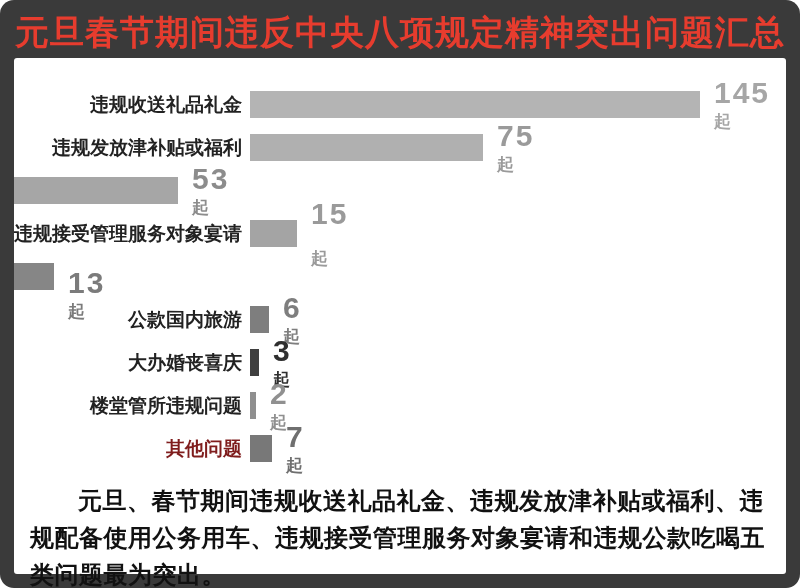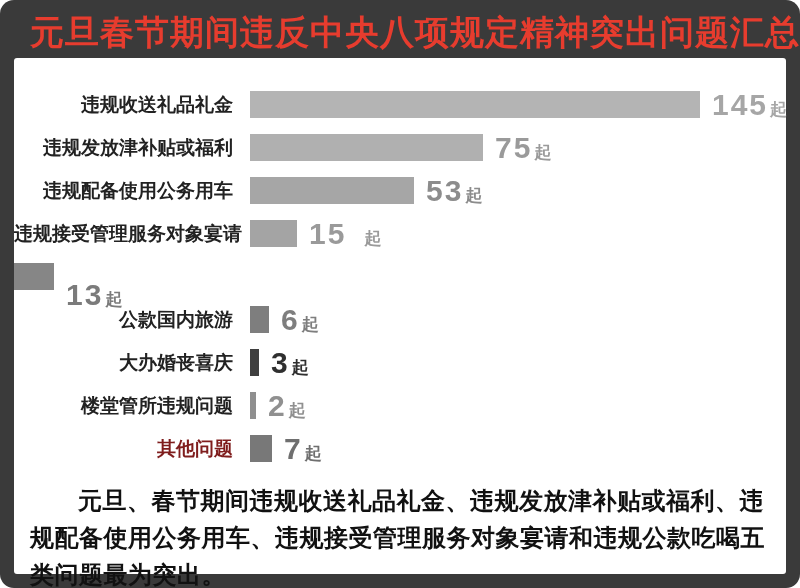--- a/index.html
+++ b/index.html
@@ -15,21 +15,21 @@
     background: #3a3a3a;
     border-radius: 14px;
     box-sizing: border-box;
     overflow: hidden;
   }
   .title {
     position: absolute;
     top: 10px;
     left: 0;
     width: 100%;
-    text-align: right;
+    text-align: center;
     font-size: 34px;
     font-weight: bold;
     letter-spacing: 1px;
     white-space: nowrap;
   }
   .panel {
     position: absolute;
     left: 14px;
     top: 58px;
     width: 772px;
@@ -43,39 +43,40 @@
     width: 100%;
   }
   .row {
     display: flex;
     align-items: center;
     height: 27px;
     margin-bottom: 16px;
   }
   .row-label {
     width: 236px;
-    padding-right: 17px;
+    padding-right: 8px;
     box-sizing: border-box;
     text-align: right;
     font-size: 19px;
     font-weight: bold;
     color: #222222;
     white-space: nowrap;
     flex: none;
   }
   .bar {
     height: 27px;
     flex: none;
   }
   .row-value {
     margin-left: 12px;
     white-space: nowrap;
     display: flex;
     align-items: baseline;
     font-weight: bold;
+    flex-direction: column;
   }
   .row-value .num {
     font-size: 30px;
     letter-spacing: 2px;
   }
   .row-value .unit {
     font-size: 17px;
     margin-left: 2px;
   }
   .footer {
@@ -108,21 +109,20 @@
         </div>
         <div class="row">
           <div class="row-label" style="color: rgb(34, 34, 34);">违规发放津补贴或福利</div>
           <div class="bar" style="width: 233px; background: rgb(176, 176, 176);"></div>
           <div class="row-value" style="color: rgb(154, 154, 154);">
             <span class="num">75</span>
             <span class="unit">起</span>
           </div>
         </div>
         <div class="row">
-          <div class="row-label" style="color: rgb(34, 34, 34);">违规配备使用公务用车</div>
           <div class="bar" style="width: 164px; background: rgb(166, 166, 166);"></div>
           <div class="row-value" style="color: rgb(140, 140, 140);">
             <span class="num">53</span>
             <span class="unit">起</span>
           </div>
         </div>
         <div class="row">
           <div class="row-label" style="color: rgb(34, 34, 34);">违规接受管理服务对象宴请</div>
           <div class="bar" style="width: 47px; background: rgb(164, 164, 164);"></div>
           <div class="row-value" style="color: rgb(154, 154, 154); gap: 16px;">

